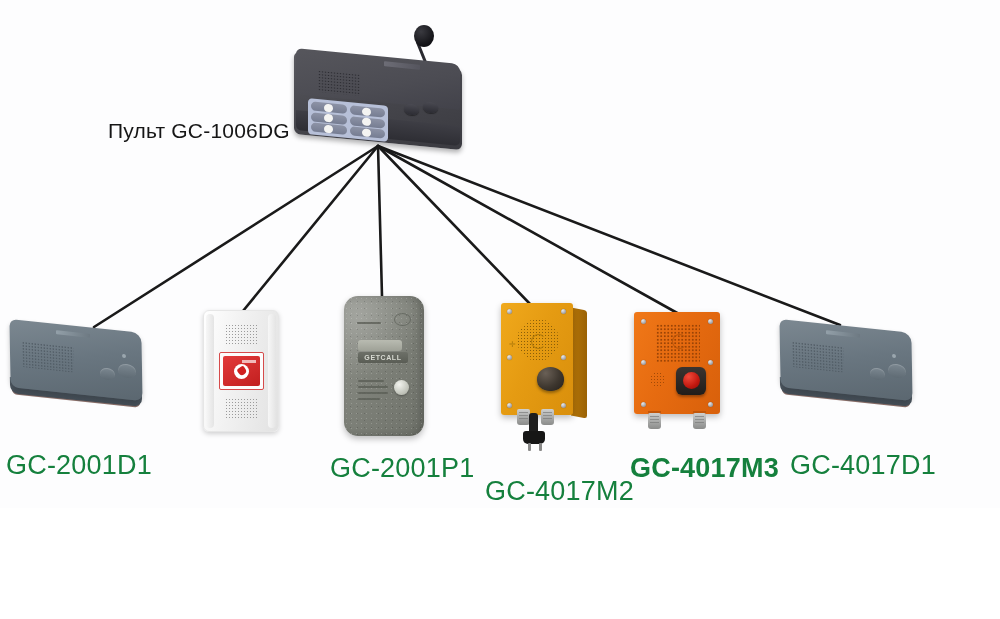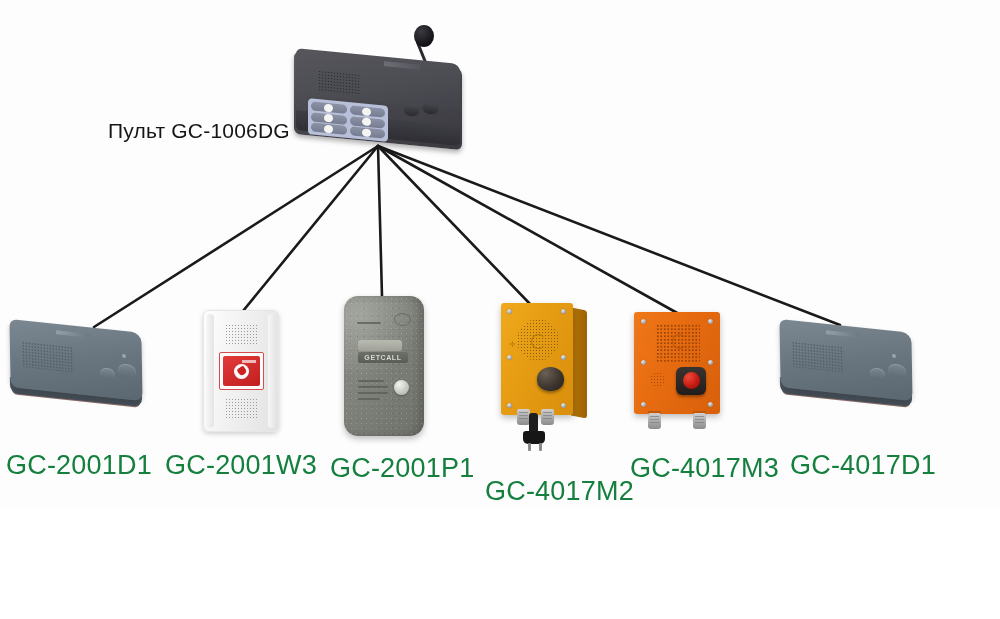--- a/index.html
+++ b/index.html
@@ -590,21 +590,20 @@
     <div class="w-side rs"></div>
     <div class="w-grille g-top"></div>
     <div class="w-callpoint">
       <div class="w-redbtn">
         <div class="w-phone"></div>
         <div class="w-tag"></div>
       </div>
     </div>
     <div class="w-grille g-bot"></div>
   </div>
-  <div class="dev-label" style="left:165px; top:452px; width:152px;">GC-2001W3</div>
 
   <div class="device panel" style="left:344px; top:296px;">
     <div class="p-body"></div>
     <div class="p-speckle"></div>
     <div class="p-slit"></div>
     <div class="p-ce"></div>
     <div class="p-plate"></div>
     <div class="p-brand">GETCALL</div>
     <div class="p-grille">
       <span></span>
@@ -649,21 +648,21 @@
     <div class="screw" style="left:74px; top:7px;"></div>
     <div class="screw" style="left:7px;  top:90px;"></div>
     <div class="screw" style="left:74px; top:90px;"></div>
     <div class="screw" style="left:7px;  top:48px;"></div>
     <div class="screw" style="left:74px; top:48px;"></div>
     <div class="m3-foot" style="left:14px;"></div>
     <div class="m3-foot" style="left:59px;"></div>
     <div class="gland" style="left:14px; top:101px;"></div>
     <div class="gland" style="left:59px; top:101px;"></div>
   </div>
-  <div class="dev-label" style="left:630px; top:455px; width:122px;">GC-4017M3</div>
+  <div class="dev-label" style="left:630px; top:455px; width:122px;font-weight:bold;">GC-4017M3</div>
 
   <div class="device desk" style="left:776px; top:312px;">
     <div class="d-base"></div>
     <div class="d-front"></div>
     <div class="d-top"></div>
     <div class="d-grille"></div>
     <div class="d-slot"></div>
     <div class="d-led"></div>
     <div class="d-btn bt1"></div>
     <div class="d-btn bt2"></div>

